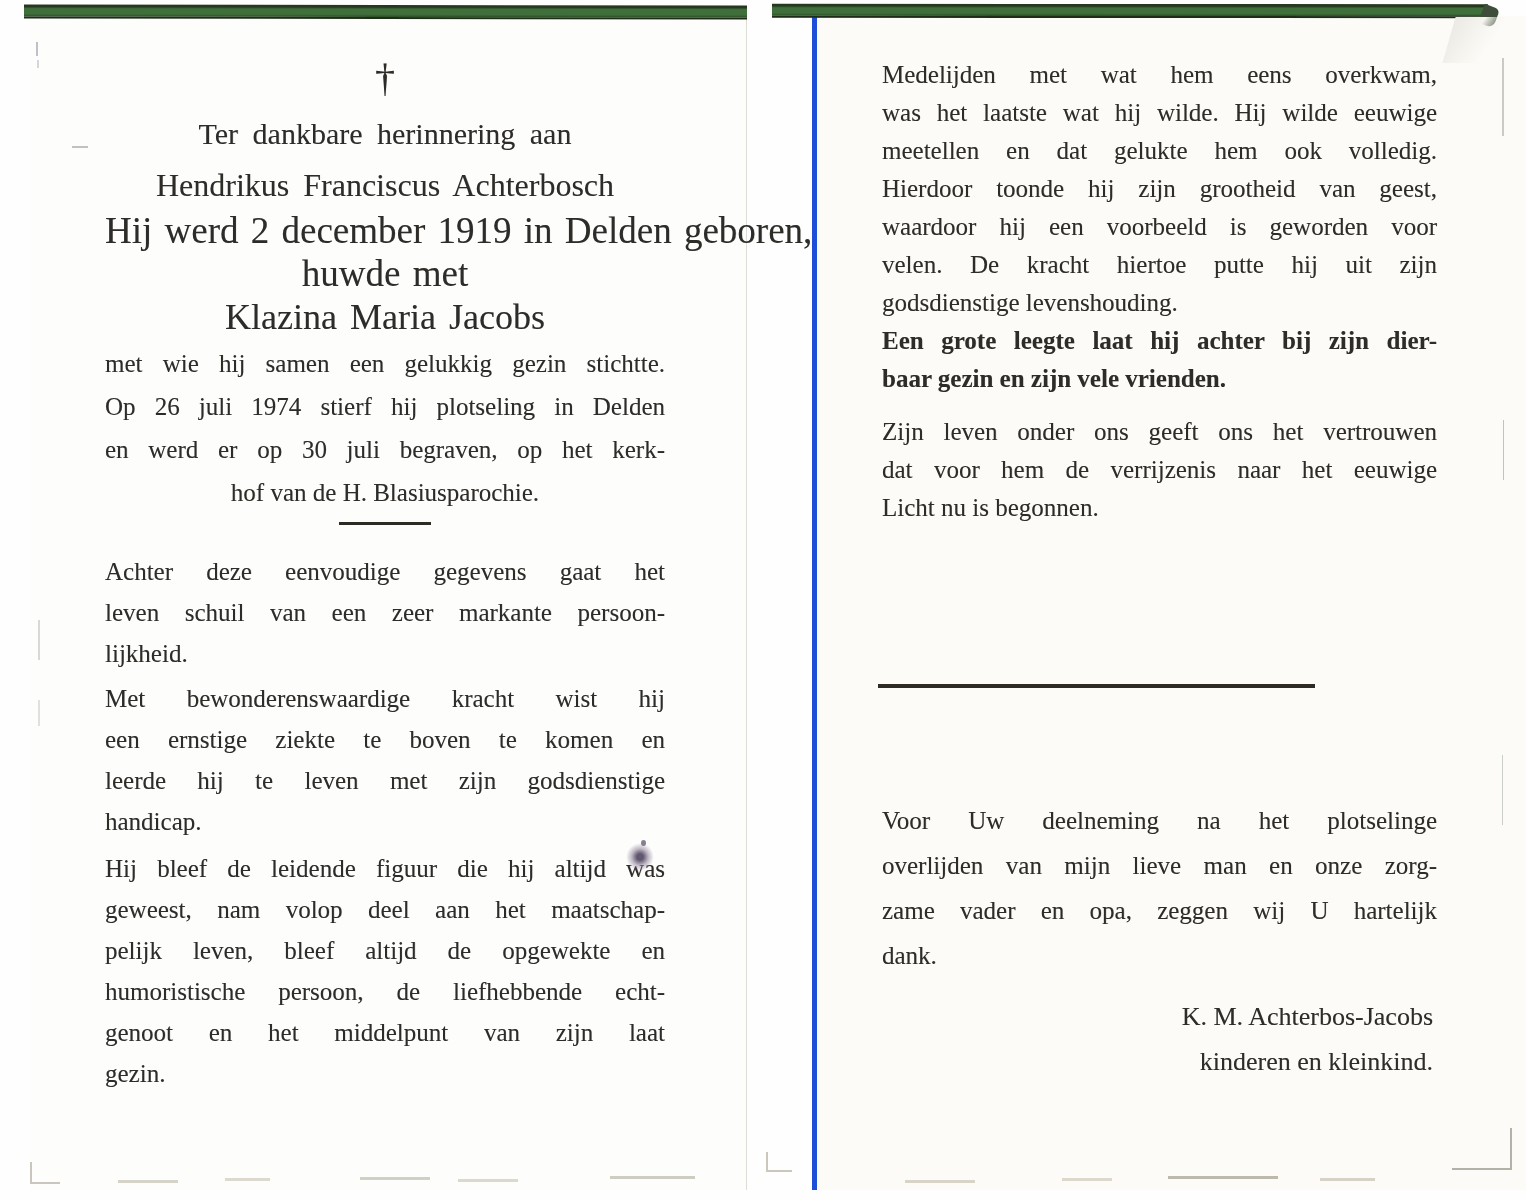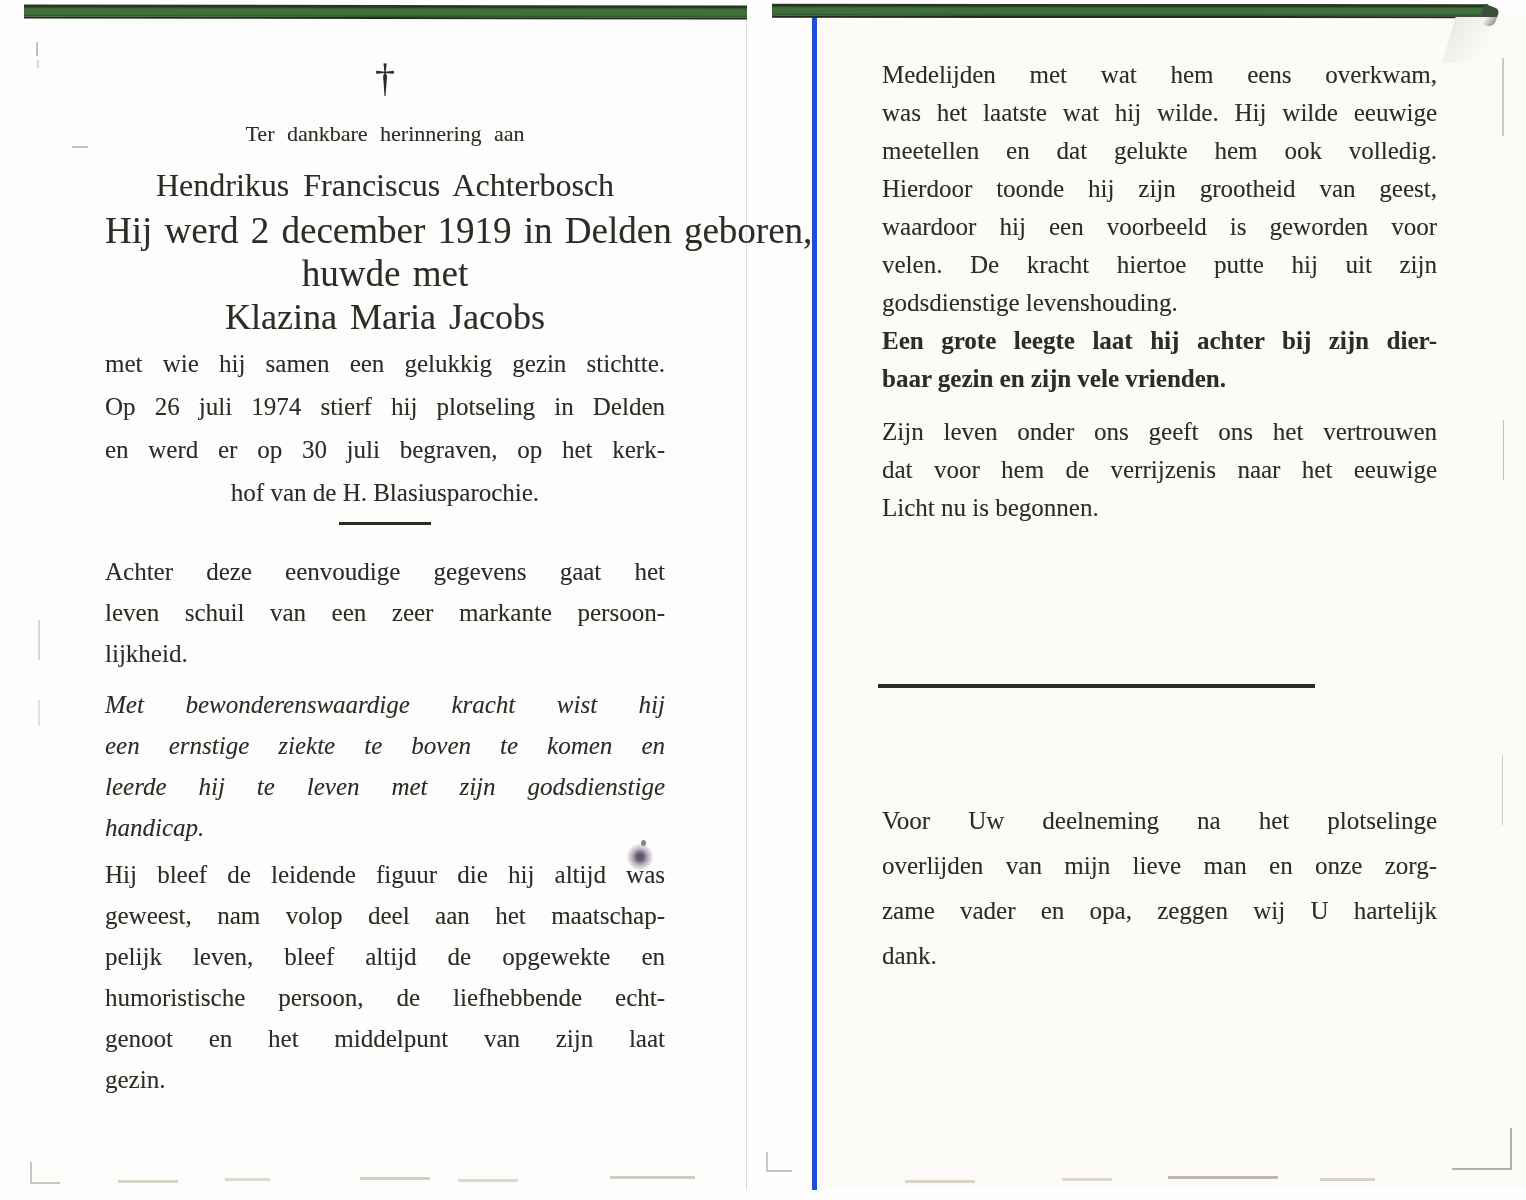--- a/index.html
+++ b/index.html
@@ -16,35 +16,35 @@
                 border-left:5px solid #1d4ed8; }
 
   .content { position:relative; color:var(--ink);
              text-shadow:0.3px 0.3px 0 rgba(40,38,34,.28); }
   .page.left  .content { padding:30px 81px 0 75px; }
   .page.right .content { padding:40px 99px 0 65px; }
 
   
   .hline { text-align:center; white-space:nowrap; }
   .hline.cross  { font-size:40px; line-height:44px; margin-top:10px; }
-  .hline.intro  { font-size:22px; line-height:36px; margin-top:16px; word-spacing:7px; }
+  .hline.intro  { font-size:30px; line-height:36px; margin-top:16px; word-spacing:7px; }
   .hline.name   { font-size:32px; line-height:42px; margin-top:12px; word-spacing:6px; }
   .hline.meta   { font-size:37px; line-height:36px; margin-top:7px;  word-spacing:3px; }
   .hline.spouse { font-size:36px; line-height:38px; margin-top:6px;  word-spacing:4px; }
 
   
   .para { font-size:25px; }
   .ln   { text-align:justify; text-align-last:justify; }
   .ln.l { text-align-last:left; }
   .ln.c { text-align:center; text-align-last:center; }
   .ln.r { text-align:right;  text-align-last:right; }
 
   .para.lp1 { margin-top:6px;  line-height:43px; }
   .para.lpA { margin-top:26px; line-height:41px; }
-  .para.lpB { margin-top:10px; line-height:41px;font-style:italic; }
+  .para.lpB { margin-top:4px; line-height:41px; }
   .para.lpC { margin-top:6px;  line-height:41px; }
 
   .para.rp1 { margin-top:0;    line-height:38px; }
   .para.rp2 { margin-top:0;    line-height:38px;font-weight:bold; }
   .para.rp3 { margin-top:15px; line-height:38px; }
   .para.rp4 { margin-top:110px; line-height:45px; }
   .para.sig { margin-top:16px; font-size:26px; line-height:45px; padding-right:4px; }
 
   
   .rule { background:var(--rule); }
@@ -132,20 +132,24 @@
           <div class="ln j">dat voor hem de verrijzenis naar het eeuwige</div>
           <div class="ln l">Licht nu is begonnen.</div>
         </div>
         <div class="rule rule-long"></div>
         <div class="para rp4">
           <div class="ln j">Voor Uw deelneming na het plotselinge</div>
           <div class="ln j">overlijden van mijn lieve man en onze zorg-</div>
           <div class="ln j">zame vader en opa, zeggen wij U hartelijk</div>
           <div class="ln l">dank.</div>
         </div>
+        <div class="para sig">
+          <div class="ln r">K. M. Achterbos-Jacobs</div>
+          <div class="ln r">kinderen en kleinkind.</div>
+        </div>
       </div>
   </div>
 
   <div class="strip strip-left"></div>
   <div class="strip strip-right"></div>
   <div class="strip-hook"></div>
   <div class="corner-shade"></div>
 
   <div class="smudge"></div>
   <div class="smudge-dot"></div>

